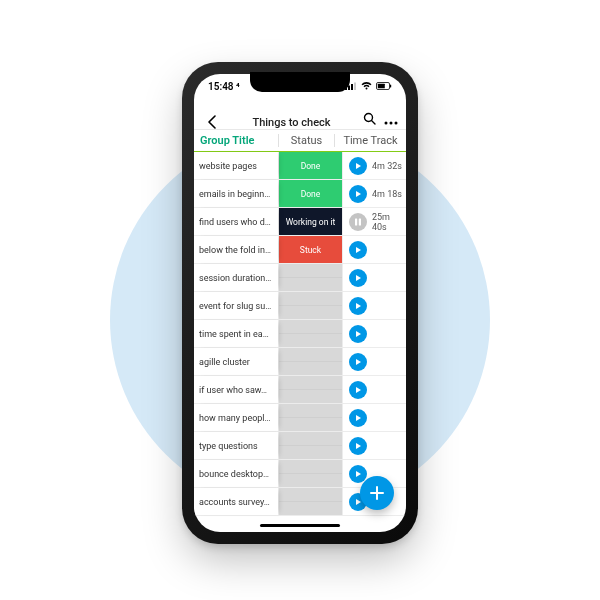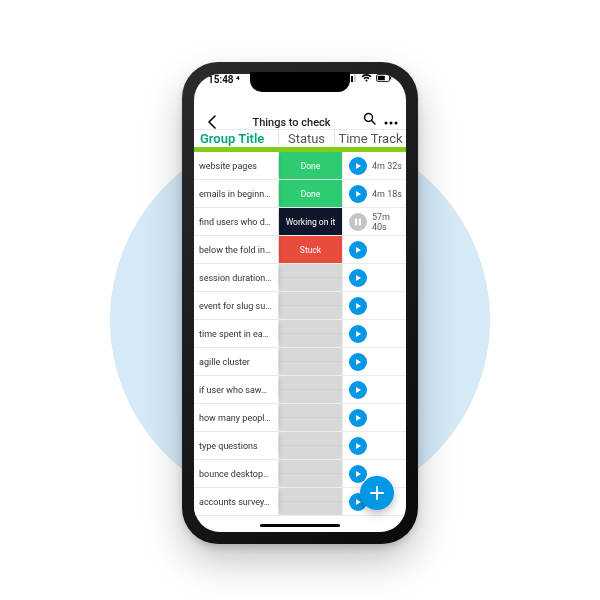--- a/index.html
+++ b/index.html
@@ -56,21 +56,21 @@
     width: 100%;
     height: 100%;
     background: #fff;
     border-radius: 26px;
     overflow: hidden;
     position: relative;
   }
   .status-bar {
     height: 26px;
     display: flex;
-    align-items: flex-start;
+    align-items: center;
     justify-content: space-between;
     padding: 0 14px 2px 14px;
     font-size: 10px;
     font-weight: 600;
     color: #000;
   }
   .status-right { display: flex; gap: 4px; align-items: center; }
   .status-right svg { display: block; }
   .nav-bar {
     height: 30px;
@@ -79,22 +79,22 @@
     padding: 0 8px;
     gap: 6px;
     border-bottom: 1px solid #e8e8e8;
   }
   .nav-back { width: 18px; display:flex; align-items:center; justify-content:center; }
   .nav-title { flex: 1; text-align: center; font-size: 11px; font-weight: 500; color: #222; }
   .nav-actions { display: flex; gap: 8px; align-items: center; }
   .header-row {
     display: flex;
     height: 22px;
-    font-size: 13px;
-    border-bottom: 5px solid #84cc16;
+    font-size: 11px;
+    border-bottom: 1px solid #84cc16;
     align-items: center;
   }
   .col-title { width: 84px; padding-left: 6px; color: #05a67a; font-weight: 600; }
   .col-status { width: 56px; text-align: center; color: #555; border-left: 1px solid #e0e0e0; }
   .col-time { flex: 1; text-align: center; color: #555; border-left: 1px solid #e0e0e0; white-space: nowrap; overflow:hidden; }
   .rows { position: relative; }
   .row {
     display: flex;
     height: 28px;
     border-bottom: 1px solid #ececec;
@@ -268,21 +268,21 @@
         <div class="row">
           <div class="cell-title">find users who d…</div>
           <div class="cell-status" style="background: #0f172a;">Working on it</div>
           <div class="cell-time">
             <div class="pause-btn">
               <svg width="8" height="8" viewBox="0 0 8 8">
                 <rect x="1" y="0.5" width="2.2" height="7" fill="#fff" rx="0.5"></rect>
                 <rect x="4.8" y="0.5" width="2.2" height="7" fill="#fff" rx="0.5"></rect>
               </svg>
             </div>
-            <span class="time-text">57m 40s</span>
+            <span class="time-text">25m 40s</span>
           </div>
         </div>
         <div class="row">
           <div class="cell-title">below the fold in…</div>
           <div class="cell-status" style="background: rgb(231, 76, 60);">Stuck</div>
           <div class="cell-time">
             <div class="play-btn">
               <svg width="8" height="8" viewBox="0 0 8 8">
                 <path d="M2 1 L7 4 L2 7 Z" fill="#fff"></path>
               </svg>

